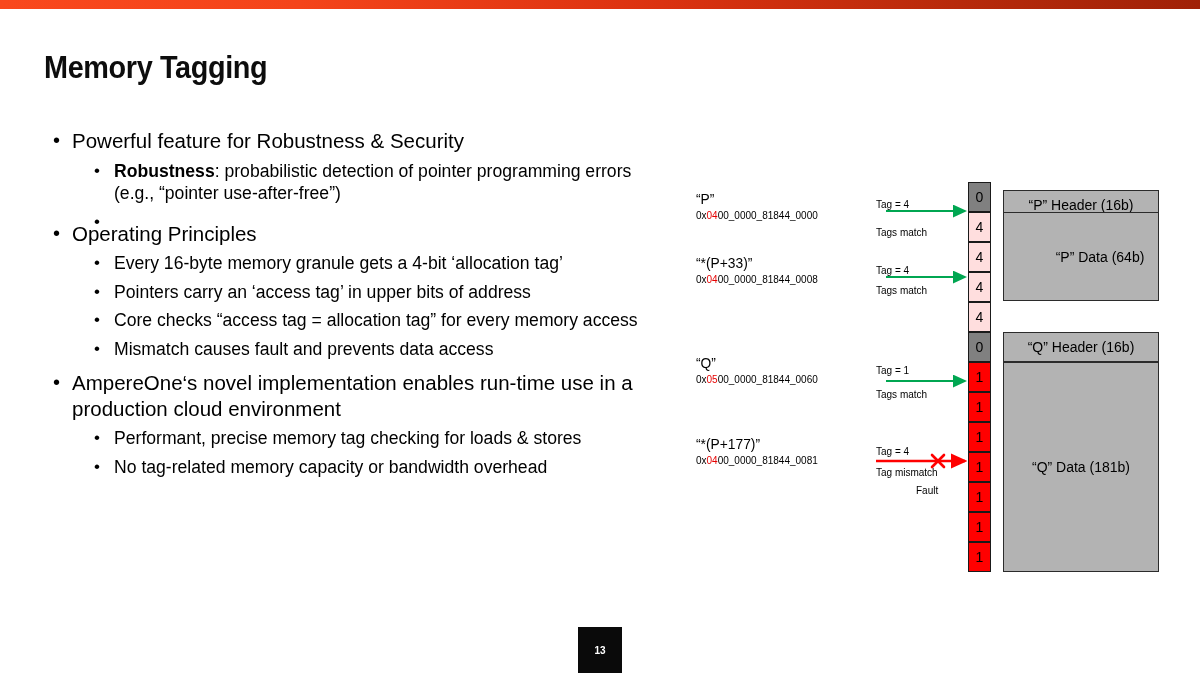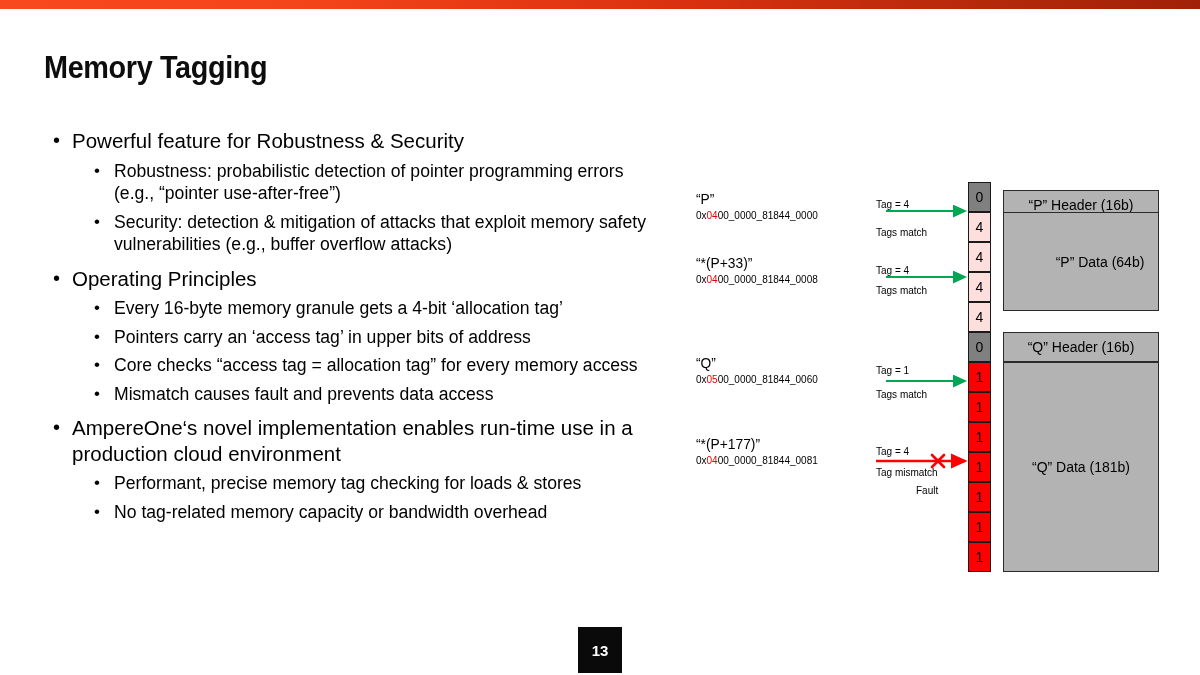--- a/index.html
+++ b/index.html
@@ -44,21 +44,21 @@
   .b2 {
     font-size: 17.6px; line-height: 22.5px;
     padding-left: 70px; margin-top: 6px;
   }
   .b1 > .dot, .b2 > .dot {
     position: absolute; left: 0; top: 0;
   }
   .b1 > .dot { left: 9px; font-size: 20px; line-height: 25.5px; }
   .b2 > .dot { left: 50px; font-size: 17px; line-height: 22.5px; }
   .txt { display: block; }
-  .lead { font-weight: normal; }
+  .lead { font-weight: bold; }
 
   
   #diagram { position: absolute; left: 0; top: 0; width: 1200px; height: 675px; pointer-events: none; }
 
   .ptr-label {
     position: absolute;
     font-size: 13.5px; line-height: 16px; white-space: nowrap;
   }
   .ptr-name { font-size: 13.8px; }
   .ptr-addr { font-size: 10px; }
@@ -88,21 +88,21 @@
     display: flex; align-items: center; justify-content: center;
     font-size: 14px;
   }
 
   
   #page-num {
     position: absolute; left: 578px; top: 627px;
     width: 44px; height: 46px;
     background: #0a0a0a; color: #fff;
     display: flex; align-items: center; justify-content: center;
-    font-size: 15px; font-weight: bold;
+    font-size: 10px; font-weight: bold;
   }
 </style>
 </head>
 <body>
 
 <div id="top-bar"></div>
 
 <div id="slide-title">Memory Tagging</div>
 
 <div id="body-col">
@@ -110,21 +110,20 @@
       <div class="b1">
         <span class="dot">•</span>
         <span class="txt">Powerful feature for Robustness &amp; Security</span>
       </div>
       <div class="b2">
         <span class="dot">•</span>
         <span class="txt"><span class="lead">Robustness</span><span>: probabilistic detection of pointer programming errors (e.g., “pointer use-after-free”)</span></span>
       </div>
       <div class="b2">
         <span class="dot">•</span>
-        <span class="txt"><span class="lead">Security</span><span>: detection &amp; mitigation of attacks that exploit memory safety vulnerabilities (e.g., buffer overflow attacks)</span></span>
       </div>
     </div>
     <div class="blk">
       <div class="b1">
         <span class="dot">•</span>
         <span class="txt">Operating Principles</span>
       </div>
       <div class="b2">
         <span class="dot">•</span>
         <span class="txt"><span>Every 16-byte memory granule gets a 4-bit ‘allocation tag’</span></span>
@@ -184,21 +183,21 @@
     <div class="tagcell tag-pink" style="top: 302px;">4</div>
     <div class="tagcell tag-gray" style="top: 332px;">0</div>
     <div class="tagcell tag-red" style="top: 362px;">1</div>
     <div class="tagcell tag-red" style="top: 392px;">1</div>
     <div class="tagcell tag-red" style="top: 422px;">1</div>
     <div class="tagcell tag-red" style="top: 452px;">1</div>
     <div class="tagcell tag-red" style="top: 482px;">1</div>
     <div class="tagcell tag-red" style="top: 512px;">1</div>
     <div class="tagcell tag-red" style="top: 542px;">1</div>
     <div class="memblk" style="top: 190px; height: 30px;">“P” Header (16b)</div>
-    <div class="memblk" style="top: 212px; height: 99px; padding-left: 38px;">“P” Data (64b)</div>
+    <div class="memblk" style="top: 212px; height: 89px; padding-left: 38px;">“P” Data (64b)</div>
     <div class="memblk" style="top: 332px; height: 30px;">“Q” Header (16b)</div>
     <div class="memblk" style="top: 362px; height: 210px;">“Q” Data (181b)</div>
     <div class="ptr-label" style="left: 696px; top: 192px;">
       <div class="ptr-name">“P”</div>
       <div class="ptr-addr"><span>0x</span><span class="hl">04</span><span>00_0000_81844_0000</span></div>
     </div>
     <div class="arrow-text" style="left: 876px; top: 196px;">Tag = 4</div>
     <div class="arrow-text" style="left: 876px; top: 224px;">Tags match</div>
     <div class="ptr-label" style="left: 696px; top: 256px;">
       <div class="ptr-name">“*(P+33)”</div>

